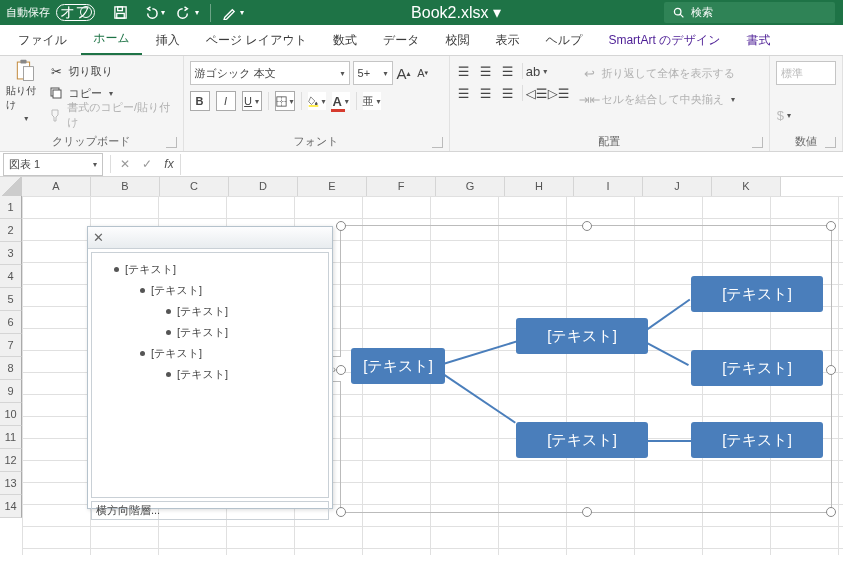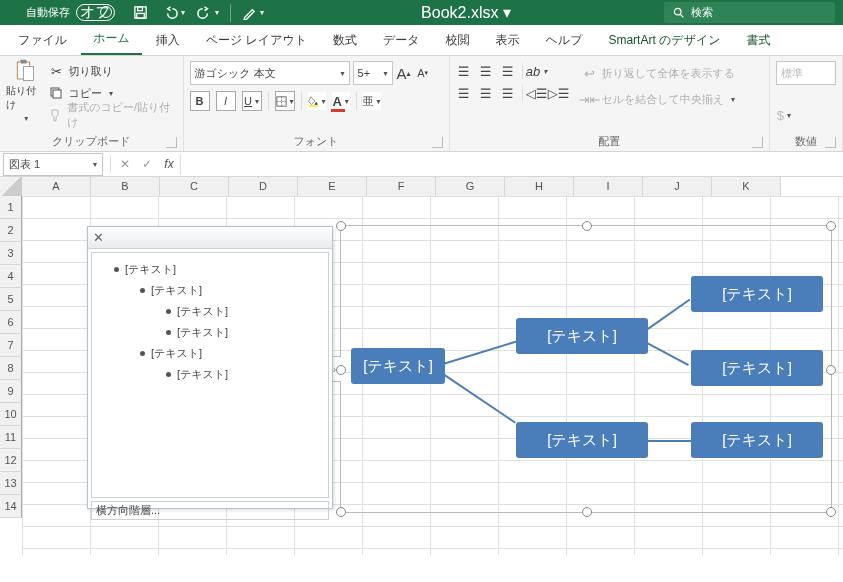--- a/index.html
+++ b/index.html
@@ -1,28 +1,28 @@
 <!DOCTYPE html>
 <html><head>
 <meta charset="utf-8">
 <style>
 html,body{margin:0;padding:0;font-family:"Yu Gothic","Meiryo",sans-serif;font-size:12px;background:#fff;color:#444;overflow:hidden}
 .titlebar{background:#1e7346;height:25px;display:flex;align-items:center;color:#fff;font-size:11px}
-.titlebar .qat{display:flex;align-items:center;gap:4px;padding-left:20px}
+.titlebar .qat{display:flex;align-items:center;gap:4px;padding-left:0}
 .tb-btn{display:inline-flex;align-items:center;justify-content:center;height:22px;min-width:24px;padding:0 3px;color:#fff}
 .tb-sep{width:1px;height:18px;background:rgba(255,255,255,.35);margin:0 3px}
 .autosave{display:flex;align-items:center;gap:6px;padding:0 6px}
 .toggle{width:34px;height:15px;border:1px solid #fff;border-radius:9px;position:relative;display:flex;align-items:center;padding-left:3px;font-size:15px}
 .toggle::after{content:"";position:absolute;right:2px;top:1px;width:10px;height:10px;border:1px solid #fff;border-radius:50%}
 .title-center{flex:1;text-align:center;font-size:16px}
 .search{background:#2f8356;height:21px;width:155px;display:flex;align-items:center;padding:0 8px;gap:6px;margin-right:8px;border-radius:2px}
 .tabs{display:flex;align-items:flex-end;height:30px;border-bottom:1px solid #d5d5d5;padding-left:6px;gap:2px;font-size:12px;color:#3b3b3b}
 .tab{padding:5px 12px 6px}
 .tab.active{border-bottom:2px solid #1e7346;color:#1e7346}
-.tab.contextual{color:#14532d}
+.tab.contextual{color:#4c1d95}
 .ribbon{display:flex;height:95px;border-bottom:1px solid #d5d5d5;background:#f5f5f5}
 .group{display:flex;flex-direction:column;border-right:1px solid #e1e1e1;padding:3px 6px 1px;position:relative}
 .group-body{flex:1;display:flex;align-items:flex-start;gap:2px}
 .group-label{text-align:center;font-size:11px;color:#666;padding:1px 0;position:relative}
 .group-label::after{content:"";position:absolute;right:0;bottom:2px;width:10px;height:10px;border:1px solid #bbb;border-top:none;border-left:none}
 .bigbtn{display:flex;flex-direction:column;align-items:center;justify-content:center;width:40px;height:64px;font-size:10px;gap:2px}
 .col{display:flex;flex-direction:column;gap:2px;padding-top:2px}
 .smbtn{display:flex;align-items:center;gap:4px;height:20px;padding:0 3px;font-size:11px}
 .smbtn.disabled{color:#b0b0b0}
 .sq{width:18px;height:18px;border:1px solid #aaa;display:inline-flex;align-items:center;justify-content:center;font-size:11px;background:#fff}
@@ -218,21 +218,21 @@
   </div>
 
   <div class="group" style="width:310px">
     <div class="group-body">
       <div class="col" style="gap:6px;padding-top:4px">
         <div class="fontrow" style="gap:6px">
           <span class="ic">☰</span>
           <span class="ic">☰</span>
           <span class="ic">☰</span>
           <span style="width:1px;height:16px;background:#ddd"></span>
-          <span class="ic" style="font-style:italic">ab<span class="dd">▾</span></span>
+          <span class="ic" style="">ab<span class="dd">▾</span></span>
         </div>
         <div class="fontrow" style="gap:6px">
           <span class="ic">☰</span>
           <span class="ic">☰</span>
           <span class="ic">☰</span>
           <span style="width:1px;height:16px;background:#ddd"></span>
           <span class="ic">◁☰</span>
           <span class="ic">▷☰</span>
         </div>
       </div>

